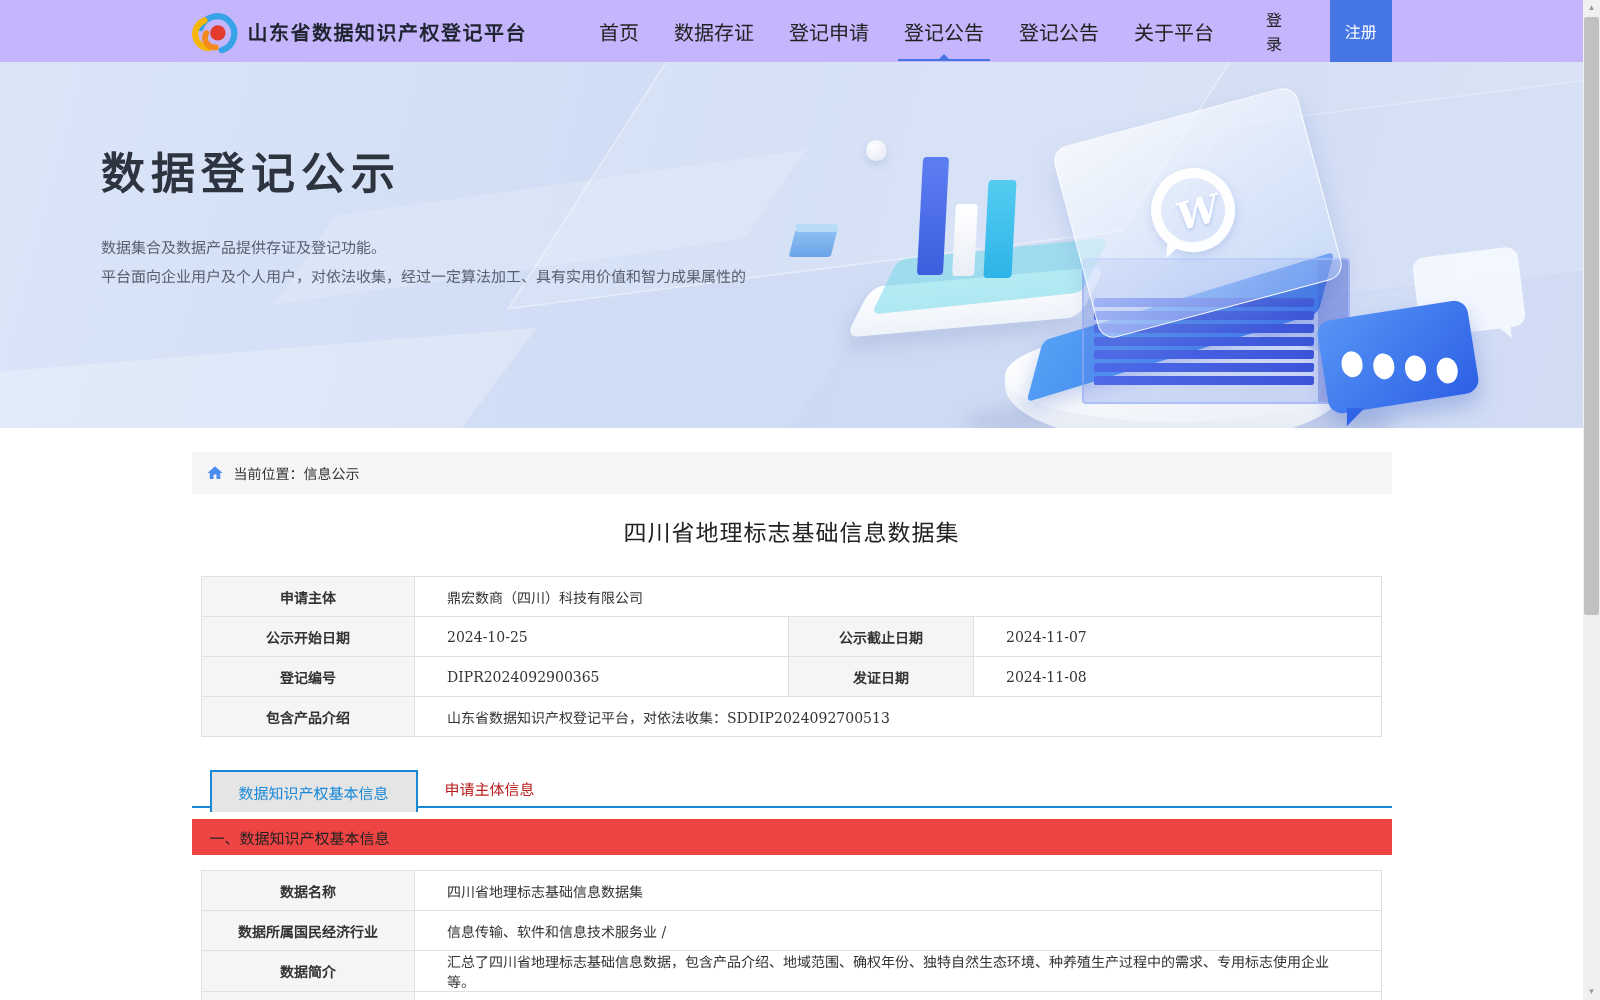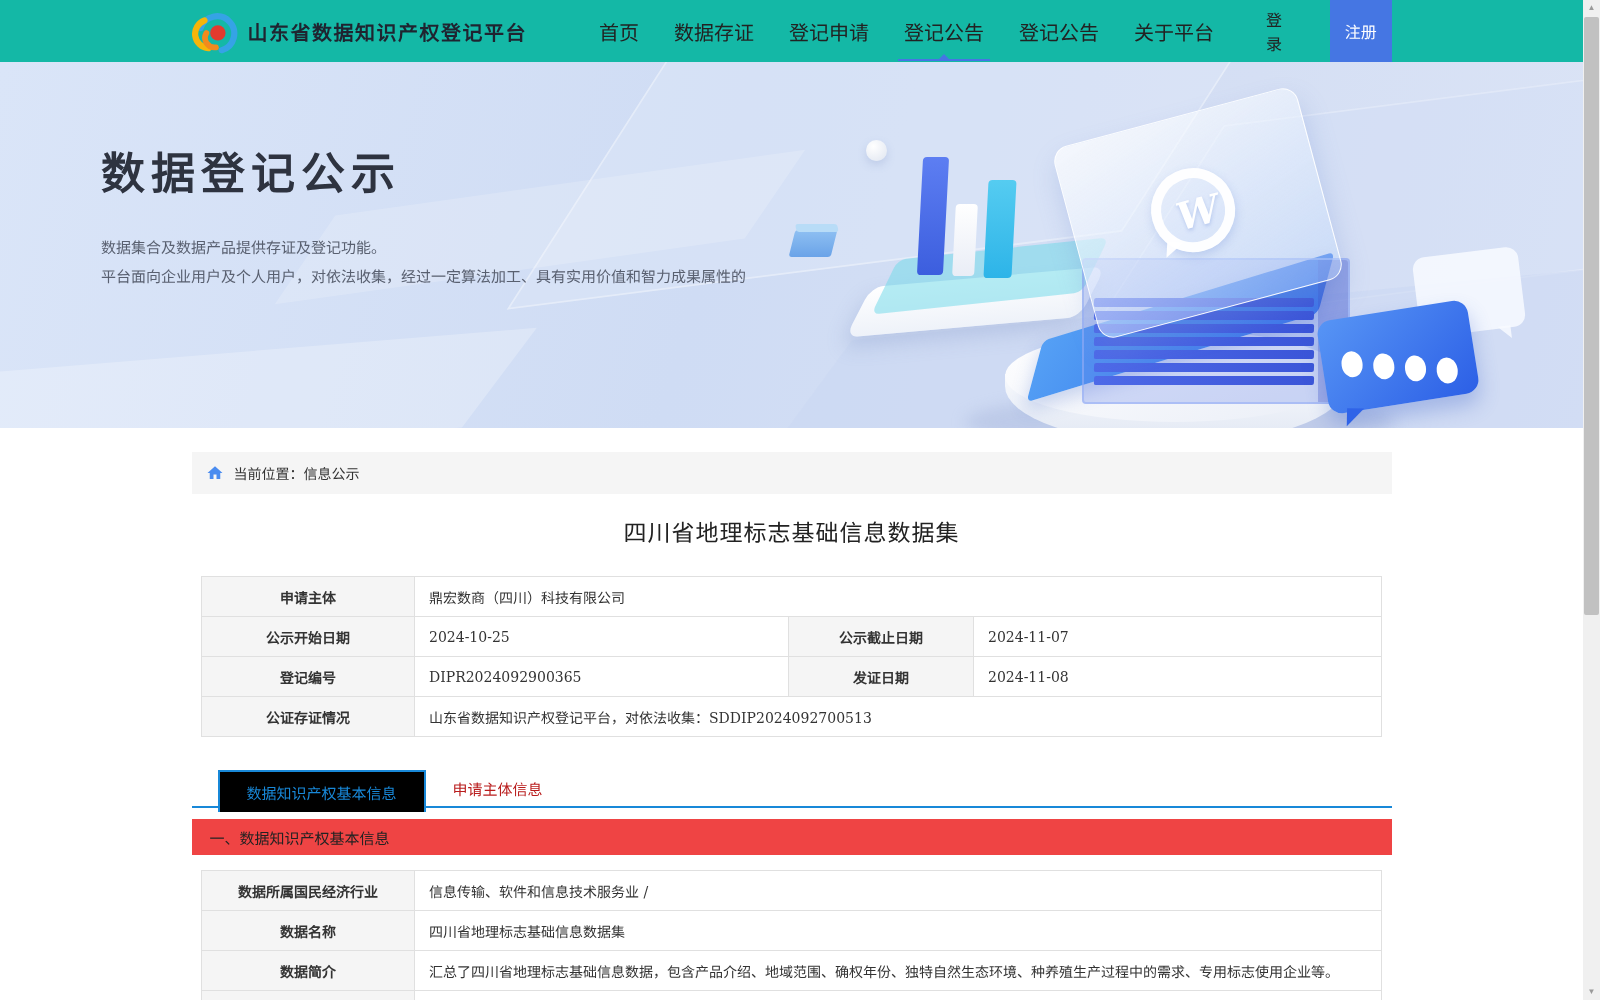--- a/index.html
+++ b/index.html
@@ -2,21 +2,21 @@
 <html lang="zh-CN"><head>
 <meta charset="utf-8">
 <style>
   * { margin:0; padding:0; box-sizing:border-box; }
   html,body { width:1600px; height:1000px; overflow:hidden; background:#fff; }
   body { font-family:"Liberation Sans", sans-serif; color:#333; position:relative; }
   .page { margin-right:17px; height:1000px; overflow:hidden; }
   .container { width:1200px; margin:0 auto; }
 
   
-  .site-header { height:62px; background:#14b8a6; position:relative; z-index:5; }
+  .site-header { height:62px; background:#c4b5fd; position:relative; z-index:5; }
   .header-inner { display:flex; align-items:center; height:62px; }
   .brand { display:flex; align-items:center; gap:10px; }
   .brand-name { font-size:20px; font-weight:bold; color:#1f2430; letter-spacing:1.5px; white-space:nowrap; }
   .main-nav { display:flex; gap:35px; margin-left:72px; }
   .nav-item { position:relative; height:62px; display:flex; align-items:center; font-size:20px; color:#222; cursor:pointer; text-decoration:none; white-space:nowrap; }
   .nav-item.active::after { content:""; position:absolute; left:-6px; right:-6px; bottom:1px; height:2px; background:#4576e3; }
   .nav-item.active::before { content:""; position:absolute; left:50%; bottom:3px; margin-left:-5px; width:0; height:0;
       border-left:5px solid transparent; border-right:5px solid transparent; border-bottom:5px solid #4576e3; }
   .login-link { margin-left:52px; font-size:16px; color:#222; cursor:pointer; text-decoration:none; }
   .register-button { margin-left:44px; width:100px; height:62px; border:none; background:#4576e3; color:#fff; font-size:16px; cursor:pointer; font-family:inherit; }
@@ -94,27 +94,27 @@
 
   
   main { background:#fff; padding-top:24px; }
   .breadcrumb { height:42px; background:#f5f5f5; display:flex; align-items:center; padding-left:14px; font-size:14px; color:#333; }
   .breadcrumb .home-icon { margin-right:10px; display:flex; }
   .doc-title { margin-top:24px; text-align:center; font-family:"DejaVu Serif","Liberation Serif",serif;
       font-weight:normal; font-size:23px; color:#222; line-height:30px; letter-spacing:1px; }
 
   table { border-collapse:collapse; width:1180px; margin:16px auto; table-layout:fixed; }
   .summary-table { margin-top:28px; }
-  td { border:1px solid #e0e0e0; height:40px; font-size:14px; padding:0 14px; }
+  td { border:1px solid #e0e0e0; height:40px; font-size:14px; padding:0 32px; }
   td.lbl { background:#f5f5f5; font-weight:bold; text-align:center; color:#333; padding:0 6px; }
   td.val { font-family:"DejaVu Serif","Liberation Serif",serif; color:#333; }
 
   .tab-bar { position:relative; margin-top:33px; height:38px; border-bottom:2px solid #1888d8; display:flex; }
   .tab { display:flex; align-items:center; padding:0 27px; font-size:15px; color:#b91c1c; cursor:pointer; white-space:nowrap; }
-  .tab.active { position:relative; z-index:2; height:42px; margin-left:26px; background:#000000;
+  .tab.active { position:relative; z-index:2; height:42px; margin-left:18px; background:#e5e5e5;
       border:2px solid #1888d8; border-bottom:none; color:#1888d8; }
   .section-header { margin-top:11px; height:36px; background:#ef4444; display:flex; align-items:center;
       padding-left:18px; font-size:15px; font-weight:normal; color:#222; }
   .info-table { margin-top:15px; }
 
   
   .scrollbar { position:fixed; top:0; right:0; width:17px; height:1000px; background:#f0f0f0; z-index:50; }
   .sb-btn { position:absolute; left:0; width:17px; height:16px; color:#9a9a9a; font-size:8px; text-align:center; line-height:16px; cursor:pointer; }
   .sb-up { top:0; } .sb-down { bottom:0; }
   .sb-thumb { position:absolute; top:17px; left:1px; width:15px; height:598px; background:#c1c1c1; border-radius:2px; cursor:pointer; }
@@ -234,21 +234,21 @@
           <td class="lbl">公示截止日期</td>
           <td class="val">2024-11-07</td>
         </tr>
         <tr>
           <td class="lbl">登记编号</td>
           <td class="val">DIPR2024092900365</td>
           <td class="lbl">发证日期</td>
           <td class="val">2024-11-08</td>
         </tr>
         <tr>
-          <td class="lbl">公证存证情况</td>
+          <td class="lbl">包含产品介绍</td>
           <td class="val" colspan="3">山东省数据知识产权登记平台，对依法收集：SDDIP2024092700513</td>
         </tr>
       </tbody>
         </table>
 
       <div class="tab-bar">
         <div class="tab active">
           <span>数据知识产权基本信息</span>
         </div>
         <div class="tab">
@@ -258,26 +258,26 @@
 
       <div class="section-header">一、数据知识产权基本信息</div>
 
       <table class="info-table">
         <colgroup>
             <col style="width:213px">
             <col style="width:967px">
           </colgroup>
         <tbody>
             <tr>
+          <td class="lbl">数据名称</td>
+          <td class="val">四川省地理标志基础信息数据集</td>
+        </tr>
+        <tr>
           <td class="lbl">数据所属国民经济行业</td>
           <td class="val">信息传输、软件和信息技术服务业 /</td>
-        </tr>
-        <tr>
-          <td class="lbl">数据名称</td>
-          <td class="val">四川省地理标志基础信息数据集</td>
         </tr>
         <tr>
           <td class="lbl">数据简介</td>
           <td class="val">汇总了四川省地理标志基础信息数据，包含产品介绍、地域范围、确权年份、独特自然生态环境、种养殖生产过程中的需求、专用标志使用企业等。</td>
         </tr>
         <tr>
           <td class="lbl"></td>
           <td class="val"></td>
         </tr>
       </tbody>

